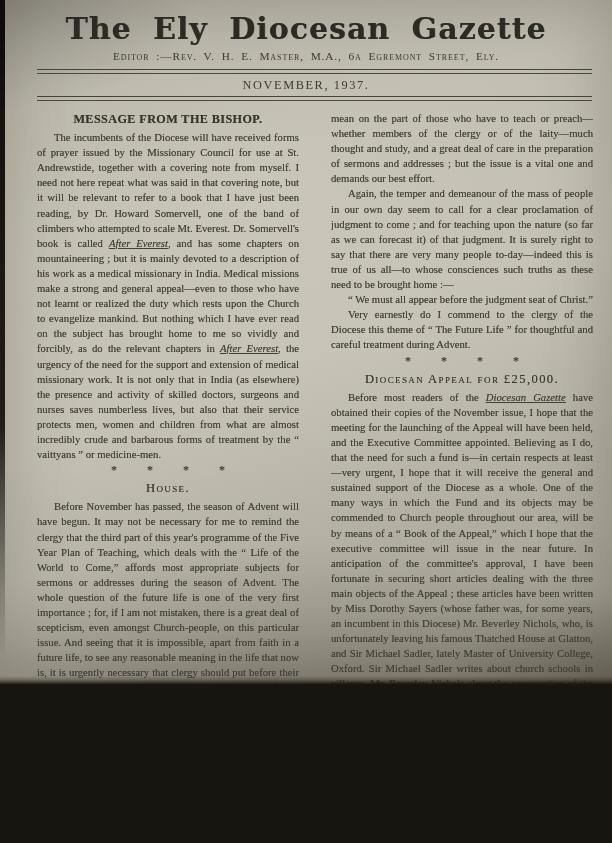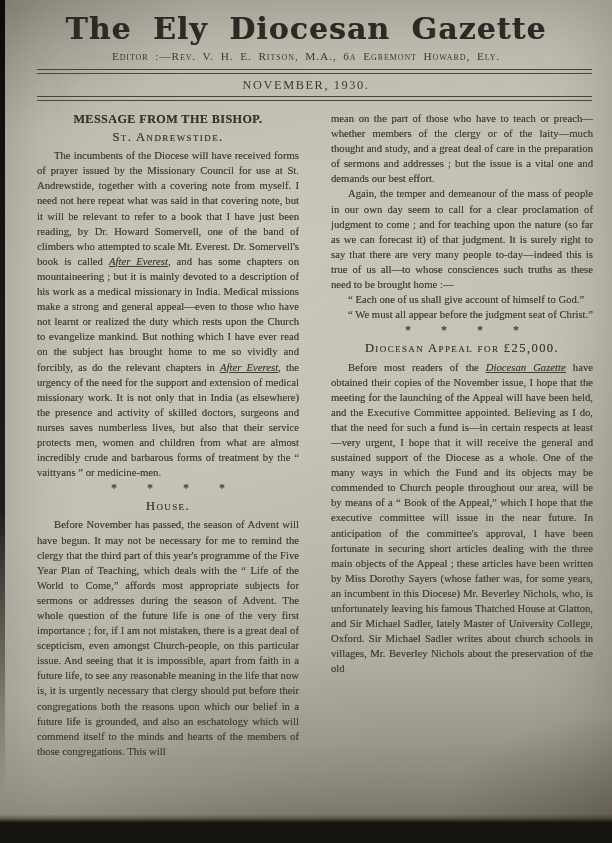--- a/index.html
+++ b/index.html
@@ -1,17 +1,17 @@
 <!DOCTYPE html>
 <html><head>
 <meta charset="utf-8">
 <style>
   html,body{margin:0;padding:0;background:#17150f;}
   .scan{
-    position:relative;width:612px;height:822px;overflow:hidden;
+    position:relative;width:612px;height:684px;overflow:hidden;
     font-family:"Liberation Serif","DejaVu Serif",serif;
     color:#3f3d35;
   }
   .page{
     position:absolute;inset:0;
     background:
       radial-gradient(ellipse 130% 90% at 42% 28%, rgba(255,252,238,0.16), rgba(0,0,0,0) 60%),
       radial-gradient(ellipse 150% 55% at 50% 110%, rgba(56,50,36,0.40), rgba(0,0,0,0) 55%),
       radial-gradient(ellipse 45% 22% at 0% 0%, rgba(58,56,50,0.28), rgba(0,0,0,0) 72%),
       radial-gradient(ellipse 40% 18% at 100% 100%, rgba(45,40,28,0.30), rgba(0,0,0,0) 70%),
@@ -75,42 +75,41 @@
 </head>
 <body>
 
 <div class="scan">
   <div class="page"></div>
 
   <div class="content">
 
     <header>
       <h1 class="masthead-title">The Ely Diocesan Gazette</h1>
-      <div class="editor-line">Editor :—Rev. V. H. E. Ritson, M.A., 6a Egremont Howard, Ely.</div>
+      <div class="editor-line">Editor :—Rev. V. H. E. Master, M.A., 6a Egremont Street, Ely.</div>
       <div class="rule rule-top"></div>
-      <div class="issue-date">NOVEMBER, 1930.</div>
+      <div class="issue-date">NOVEMBER, 1937.</div>
       <div class="rule"></div>
     </header>
 
     <main class="cols">
 
       <section class="col">
         <h2 class="main-heading">MESSAGE FROM THE BISHOP.</h2>
-        <h3 class="sub-heading">St. Andrewstide.</h3>
         <p class="ind"><span>The incumbents of the Diocese will have received forms of prayer issued by the Missionary Council for use at St. Andrewstide, together with a covering note from myself. I need not here repeat what was said in that covering note, but it will be relevant to refer to a book that I have just been reading, by Dr. Howard Somervell, one of the band of climbers who attempted to scale Mt. Everest. Dr. Somervell's book is called </span><span class="it">After Everest</span><span>, and has some chapters on mountaineering ; but it is mainly devoted to a description of his work as a medical missionary in India. Medical missions make a strong and general appeal—even to those who have not learnt or realized the duty which rests upon the Church to evangelize mankind. But nothing which I have ever read on the subject has brought home to me so vividly and forcibly, as do the relevant chapters in </span><span class="it">After Everest</span><span>, the urgency of the need for the support and extension of medical missionary work. It is not only that in India (as elsewhere) the presence and activity of skilled doctors, surgeons and nurses saves numberless lives, but also that their service protects men, women and children from what are almost incredibly crude and barbarous forms of treatment by the “ vaittyans ” or medicine-men.</span></p>
         <div class="sep">* * * *</div>
         <h3 class="sub-heading">House.</h3>
         <p class="ind"><span>Before November has passed, the season of Advent will have begun. It may not be necessary for me to remind the clergy that the third part of this year's programme of the Five Year Plan of Teaching, which deals with the “ Life of the World to Come,” affords most appropriate subjects for sermons or addresses during the season of Advent. The whole question of the future life is one of the very first importance ; for, if I am not mistaken, there is a great deal of scepticism, even amongst Church-people, on this particular issue. And seeing that it is impossible, apart from faith in a future life, to see any reasonable meaning in the life that now is, it is urgently necessary that clergy should put before their congregations both the reasons upon which our belief in a future life is grounded, and also an eschatology which will commend itself to the minds and hearts of the members of those congregations. This will</span></p>
       </section>
 
       <section class="col">
         <p><span>mean on the part of those who have to teach or preach—whether members of the clergy or of the laity—much thought and study, and a great deal of care in the preparation of sermons and addresses ; but the issue is a vital one and demands our best effort.</span></p>
         <p class="ind"><span>Again, the temper and demeanour of the mass of people in our own day seem to call for a clear proclamation of judgment to come ; and for teaching upon the nature (so far as we can forecast it) of that judgment. It is surely right to say that there are very many people to-day—indeed this is true of us all—to whose consciences such truths as these need to be brought home :—</span></p>
-        <p class="ind"><span>“ Each one of us shall give account of himself to God.”</span></p>
         <p class="ind"><span>“ We must all appear before the judgment seat of Christ.”</span></p>
+        <p class="ind"><span>Very earnestly do I commend to the clergy of the Diocese this theme of “ The Future Life ” for thoughtful and careful treatment during Advent.</span></p>
         <div class="sep">* * * *</div>
         <h3 class="sub-heading">Diocesan Appeal for £25,000.</h3>
         <p class="ind"><span>Before most readers of the </span><span class="it">Diocesan Gazette</span><span> have obtained their copies of the November issue, I hope that the meeting for the launching of the Appeal will have been held, and the Executive Committee appointed. Believing as I do, that the need for such a fund is—in certain respects at least—very urgent, I hope that it will receive the general and sustained support of the Diocese as a whole. One of the many ways in which the Fund and its objects may be commended to Church people throughout our area, will be by means of a “ Book of the Appeal,” which I hope that the executive committee will issue in the near future. In anticipation of the committee's approval, I have been fortunate in securing short articles dealing with the three main objects of the Appeal ; these articles have been written by Miss Dorothy Sayers (whose father was, for some years, an incumbent in this Diocese) Mr. Beverley Nichols, who, is unfortunately leaving his famous Thatched House at Glatton, and Sir Michael Sadler, lately Master of University College, Oxford. Sir Michael Sadler writes about church schools in villages, Mr. Beverley Nichols about the preservation of the old</span></p>
       </section>
 
     </main>
   </div>
 
   <div class="edge-left"></div>
   <div class="edge-bottom"></div>

